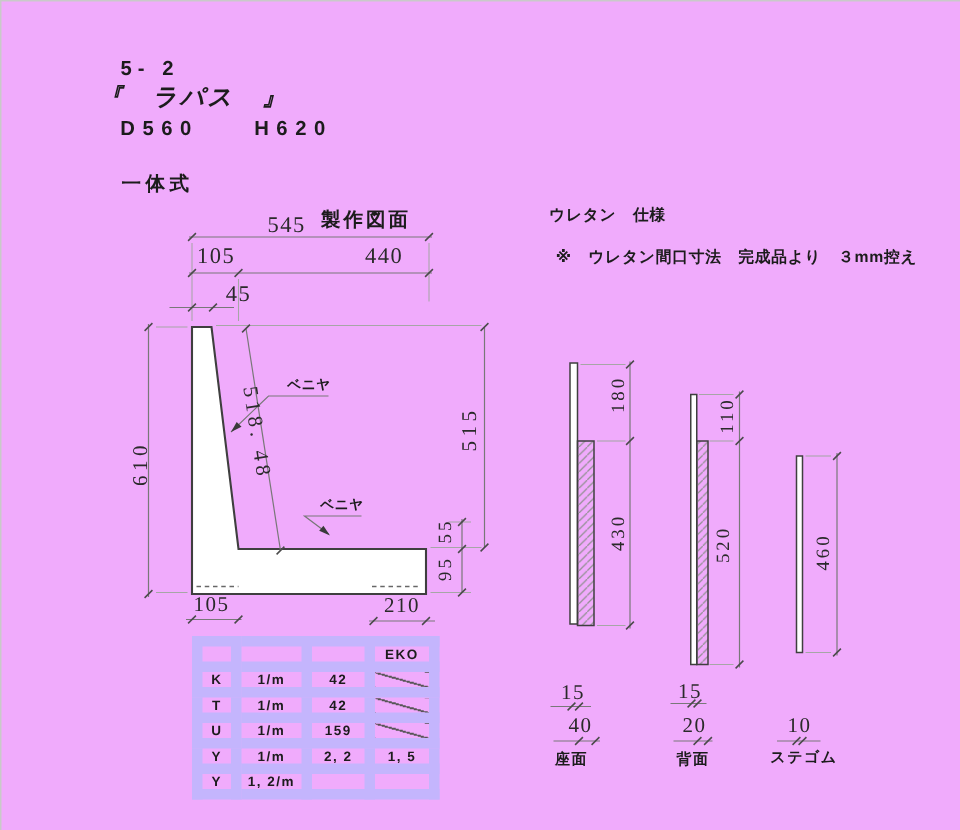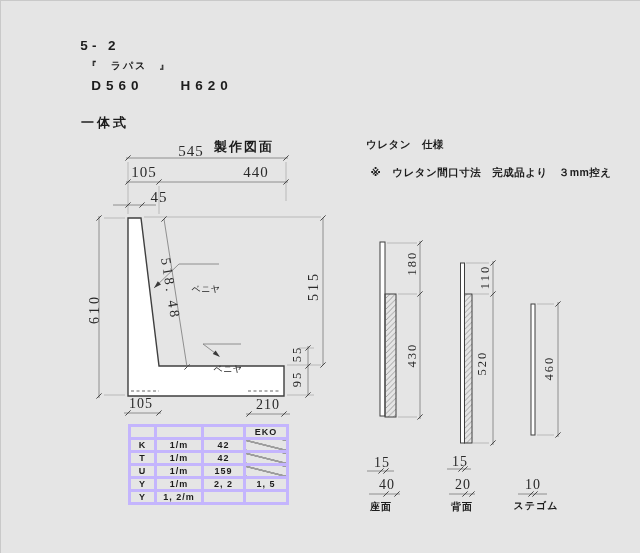--- a/index.html
+++ b/index.html
@@ -1,38 +1,38 @@
 <!DOCTYPE html>
 <html><head>
 <meta charset="utf-8">
 <style>
   html,body{margin:0;padding:0;background:#fff;}
-  .canvas{position:relative;width:640px;height:553px;background:#e5e5e5;overflow:hidden;
+  .canvas{position:relative;width:640px;height:553px;background:#f0abfc;overflow:hidden;
           border-top:1px solid #c9c9c9;border-left:1px solid #c9c9c9;
           font-family:"Liberation Sans","DejaVu Sans",sans-serif;}
   svg{position:absolute;left:0;top:0;}
   .t{position:absolute;transform:translate(-50%,-50%);white-space:nowrap;color:#242424;line-height:1;}
   .r90{transform:translate(-50%,-50%) rotate(-90deg);}
   .r81{transform:translate(-50%,-50%) rotate(81deg);}
   .jp{font-family:"Liberation Sans","DejaVu Sans",sans-serif;font-weight:600;color:#1c1c1c;}
   .h-no{font-size:13.5px;letter-spacing:4px;}
-  .h-name{font-size:10px;letter-spacing:2px;}
+  .h-name{font-size:16px;letter-spacing:2px;font-style:italic;}
   .h-size{font-size:13.5px;letter-spacing:5px;}
   .h-doc{font-size:13px;letter-spacing:2px;font-weight:700;margin-top:41px;}
   .h-type{font-size:13px;letter-spacing:3px;font-weight:700;}
   .note{font-size:10.5px;font-weight:600;letter-spacing:0.5px;color:#1c1c1c;}
   .dimL{font-family:"Liberation Serif","DejaVu Serif",serif;font-size:15px;letter-spacing:1px;color:#2a2a2a;}
   .dimM{font-family:"Liberation Serif","DejaVu Serif",serif;font-size:14px;letter-spacing:1px;color:#2a2a2a;}
   .dimR{font-family:"Liberation Serif","DejaVu Serif",serif;font-size:14px;letter-spacing:3px;color:#2a2a2a;}
   .dimP{font-family:"Liberation Serif","DejaVu Serif",serif;font-size:12.5px;letter-spacing:2px;color:#2a2a2a;}
-  .ply{font-size:9px;font-weight:400;color:#1c1c1c;letter-spacing:0.5px;margin-top:32px;}
+  .ply{font-size:9px;font-weight:700;color:#1c1c1c;letter-spacing:0.5px;}
   .plbl{font-size:10px;font-weight:700;color:#1c1c1c;letter-spacing:1px;}
   table.spec{position:absolute;left:127px;top:423px;width:158px;border-collapse:collapse;
              table-layout:fixed;font-size:9px;font-weight:600;color:#1c1c1c;}
-  table.spec td{border:3px solid #c4b5fd;height:9.6px;padding:0;text-align:center;
+  table.spec td{border:7px solid #c4b5fd;height:9.6px;padding:0;text-align:center;
                 vertical-align:middle;letter-spacing:1px;overflow:hidden;margin-top:20px;}
   table.spec td.diag{background:linear-gradient(to top right,
                 transparent calc(50% - 0.6px), #555 calc(50% - 0.6px),
                 #555 calc(50% + 0.6px), transparent calc(50% + 0.6px));}
 </style>
 </head>
 <body>
 
 <div class="canvas">
 
@@ -145,21 +145,21 @@
       <rect x="379" y="241" width="5" height="174" fill="#ffffff"></rect>
       <rect x="384" y="293" width="11" height="123" fill="url(#hx)"></rect>
       <rect x="459.5" y="262" width="4" height="180" fill="#ffffff"></rect>
       <rect x="463.5" y="293" width="7.5" height="149" fill="url(#hx)"></rect>
       <rect x="530" y="303" width="4" height="131" fill="#ffffff"></rect>
     </g>
   </svg>
 
   <div class="t jp h-no" style="left:99px;top:45px;">5- 2</div>
   <div class="t jp h-name" style="left:128px;top:65px;">『　ラパス　』</div>
-  <div class="t jp h-size" style="left:150px;top:85px;margin-left:11px;">D560　　H620</div>
+  <div class="t jp h-size" style="left:150px;top:85px;">D560　　H620</div>
   <div class="t jp h-doc" style="left:243px;top:104px;">製作図面</div>
   <div class="t jp h-type" style="left:104px;top:121px;">一体式</div>
 
   <div class="t jp note" style="left:404px;top:143px;">ウレタン　仕様</div>
   <div class="t jp note" style="left:490px;top:171px;">※　ウレタン間口寸法　完成品より　３mm控え</div>
 
   <div class="t dimL" style="left:190px;top:150px;">545</div>
   <div class="t dimL" style="left:143px;top:171px;">105</div>
   <div class="t dimL" style="left:255px;top:171px;">440</div>
   <div class="t dimL" style="left:134px;top:196px;margin-left:24px;">45</div>

